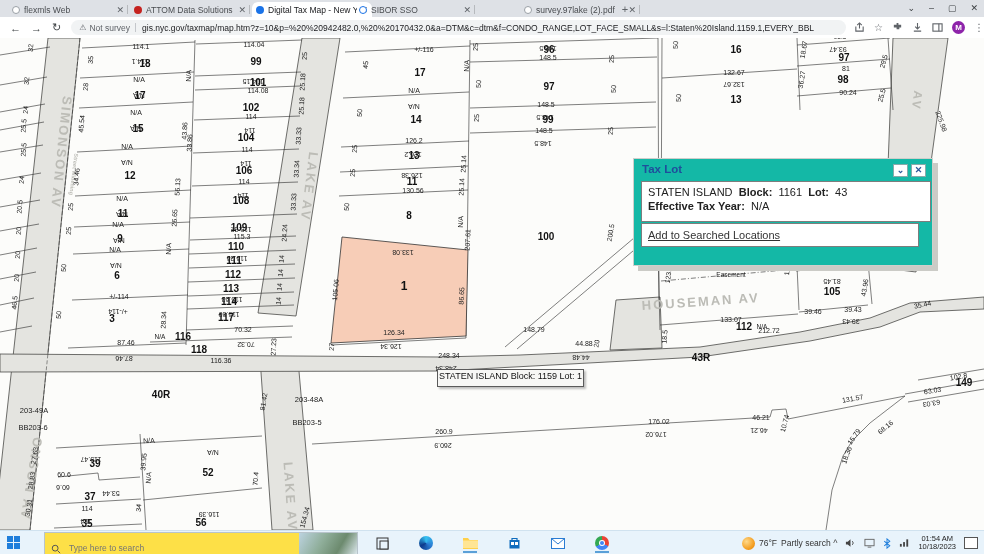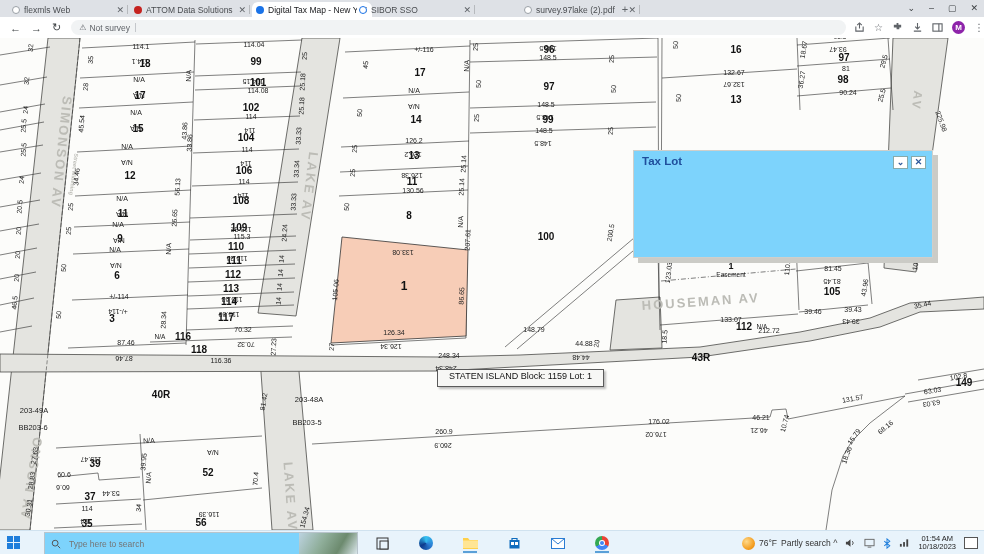--- a/index.html
+++ b/index.html
@@ -27,39 +27,39 @@
   .omnibox .notsecure{color:#5f6368;margin-right:5px;}
   .omnibox .div{width:1px;height:9px;background:#c4c7cb;margin-right:6px;}
   .omnibox .url{white-space:nowrap;overflow:hidden;}
   .tbicons{display:flex;align-items:center;gap:9px;margin-left:8px;color:#5f6368;font-size:10px;}
   .avatar{width:13px;height:13px;border-radius:50%;background:#8e24aa;color:#fff;font-size:8px;
           font-weight:bold;text-align:center;line-height:13px;}
   
   .map{position:absolute;left:0;top:38px;width:984px;height:492px;background:#fcfcfa;}
   
   .tooltip{position:absolute;left:437px;top:331px;height:14px;background:#f7f7f5;
-           border:1.5px solid #5a5a5a;font-size:9px;color:#111;padding:1px 11px;white-space:nowrap;
+           border:1.5px solid #5a5a5a;font-size:9px;color:#111;padding:1px 1px;white-space:nowrap;
            box-shadow:2px 2px 2px rgba(0,0,0,.25);}
   
-  .panel{position:absolute;left:633px;top:112px;width:298px;height:106px;background:#7dd3fc;
+  .panel{position:absolute;left:633px;top:120px;width:298px;height:106px;background:#14b8a6;
          border:1px solid #cfcfcb;box-shadow:5px 5px 0 #cbcbc6;font-size:11px;color:#222;}
   .panel .ptitle{position:absolute;left:8px;top:4px;color:#1f4e9c;font-weight:bold;font-size:11.5px;}
   .pbtn{position:absolute;top:5px;width:13px;height:11px;border:1px solid #8aa;background:#fff;
         color:#2b579a;font-size:9px;font-weight:bold;text-align:center;line-height:10px;}
   .pbox{position:absolute;left:7px;width:276px;border:1px solid #7d7d7d;background:#fff;}
   .pbox1{top:22px;height:33px;padding:3px 6px;box-sizing:content-box;line-height:14px;}
   .pbox2{top:64px;height:22px;}
   .pbox2 a{position:absolute;left:6px;top:5px;color:#333;text-decoration:underline;}
   b{font-weight:bold;}
   
   .taskbar{position:absolute;left:0;top:530px;width:984px;height:24px;background:#e8f3fb;
            border-top:1px solid #d0e2ef;display:flex;align-items:center;font-size:8.5px;color:#333;}
   .startbtn{width:26px;text-align:center;}
-  .searchbox{position:absolute;left:44px;top:1px;width:312px;height:21px;background:#7dd3fc;
-             border:1px solid #b8c4cc;display:flex;align-items:center;overflow:hidden;}
+  .searchbox{position:absolute;left:44px;top:1px;width:312px;height:21px;background:#fde047;
+             border:1px solid #b8c4cc;display:flex;align-items:flex-end;overflow:hidden;}
   .searchbox input{border:none;outline:none;font-size:8.5px;color:#555;width:200px;
                    font-family:"Liberation Sans",sans-serif;background:transparent;}
   .searchthumb{position:absolute;right:0;top:0;width:58px;height:21px;
                background:linear-gradient(120deg,#bcd3e0 0%,#8fae9a 40%,#6c8a6e 70%,#dbe7ec 100%);}
   .tbapp{position:absolute;top:2px;width:20px;height:20px;display:flex;align-items:center;justify-content:center;}
   .underline{position:absolute;bottom:0;left:3px;width:14px;height:2px;background:#5aa0d8;}
   .tray{position:absolute;right:6px;top:0;height:24px;display:flex;align-items:center;gap:8px;}
   .clock{text-align:center;font-size:7.5px;line-height:8.5px;color:#222;}
   .weather{display:flex;align-items:center;gap:4px;position:absolute;left:742px;top:0;height:24px;}
   .wicon{width:13px;height:13px;border-radius:50%;background:radial-gradient(circle at 35% 35%,#ffd98a,#f39c1d 65%,#d97707);}
@@ -109,20 +109,21 @@
 </div>
 
 <div class="toolbar">
   <span class="navbtn">←</span>
   <span class="navbtn">→</span>
   <span class="navbtn">↻</span>
   <div class="omnibox">
     <span class="warn">⚠</span>
     <span class="notsecure">Not survey</span>
     <span class="div"></span>
+    <span class="url">gis.nyc.gov/taxmap/map.htm?z=10&amp;p=%20%20942482.0,%20%20170432.0&amp;a=DTM&amp;c=dtm&amp;f=CONDO_RANGE,LOT_FACE_SMALL&amp;s=l:Staten%20Island.1159.1,EVERY_BBL</span>
   </div>
   <div class="tbicons">
     <svg width="11" height="11" viewBox="0 0 12 12">
         <path d="M2 5v5h8V5M6 7V1M3.5 3.5 6 1l2.5 2.5" fill="none" stroke="#5f6368" stroke-width="1.2"></path>
       </svg>
     <span>☆</span>
     <svg width="11" height="11" viewBox="0 0 12 12">
         <path d="M5 1h2v2h3v3H8v2H5V6H2V3h3z" fill="#5f6368"></path>
       </svg>
     <svg width="11" height="11" viewBox="0 0 12 12">
@@ -405,20 +406,32 @@
   
 
   
   <div class="tooltip">STATEN ISLAND Block: 1159 Lot: 1</div>
 
   
   <div class="panel">
     <div class="ptitle">Tax Lot</div>
     <div class="pbtn" style="right:24px">⌄</div>
     <div class="pbtn" style="right:6px">✕</div>
+    <div class="pbox pbox1">
+      <span>STATEN ISLAND</span>&nbsp;
+      <b>Block:</b>&nbsp;
+      <span>1161</span>&nbsp;
+      <b>Lot:</b>&nbsp;
+      <span>43</span><br>
+      <b>Effective Tax Year:</b>&nbsp;
+      <span>N/A</span>
+    </div>
+    <div class="pbox pbox2">
+      <a href="#">Add to Searched Locations</a>
+    </div>
   </div>
 </div>
 
 <div class="taskbar">
   <div class="startbtn">
     <svg width="13" height="13" viewBox="0 0 13 13">
         <rect x="0" y="0" width="6" height="6" fill="#1f7edb"></rect>
         <rect x="7" y="0" width="6" height="6" fill="#1f7edb"></rect>
         <rect x="0" y="7" width="6" height="6" fill="#1f7edb"></rect>
         <rect x="7" y="7" width="6" height="6" fill="#1f7edb"></rect>

